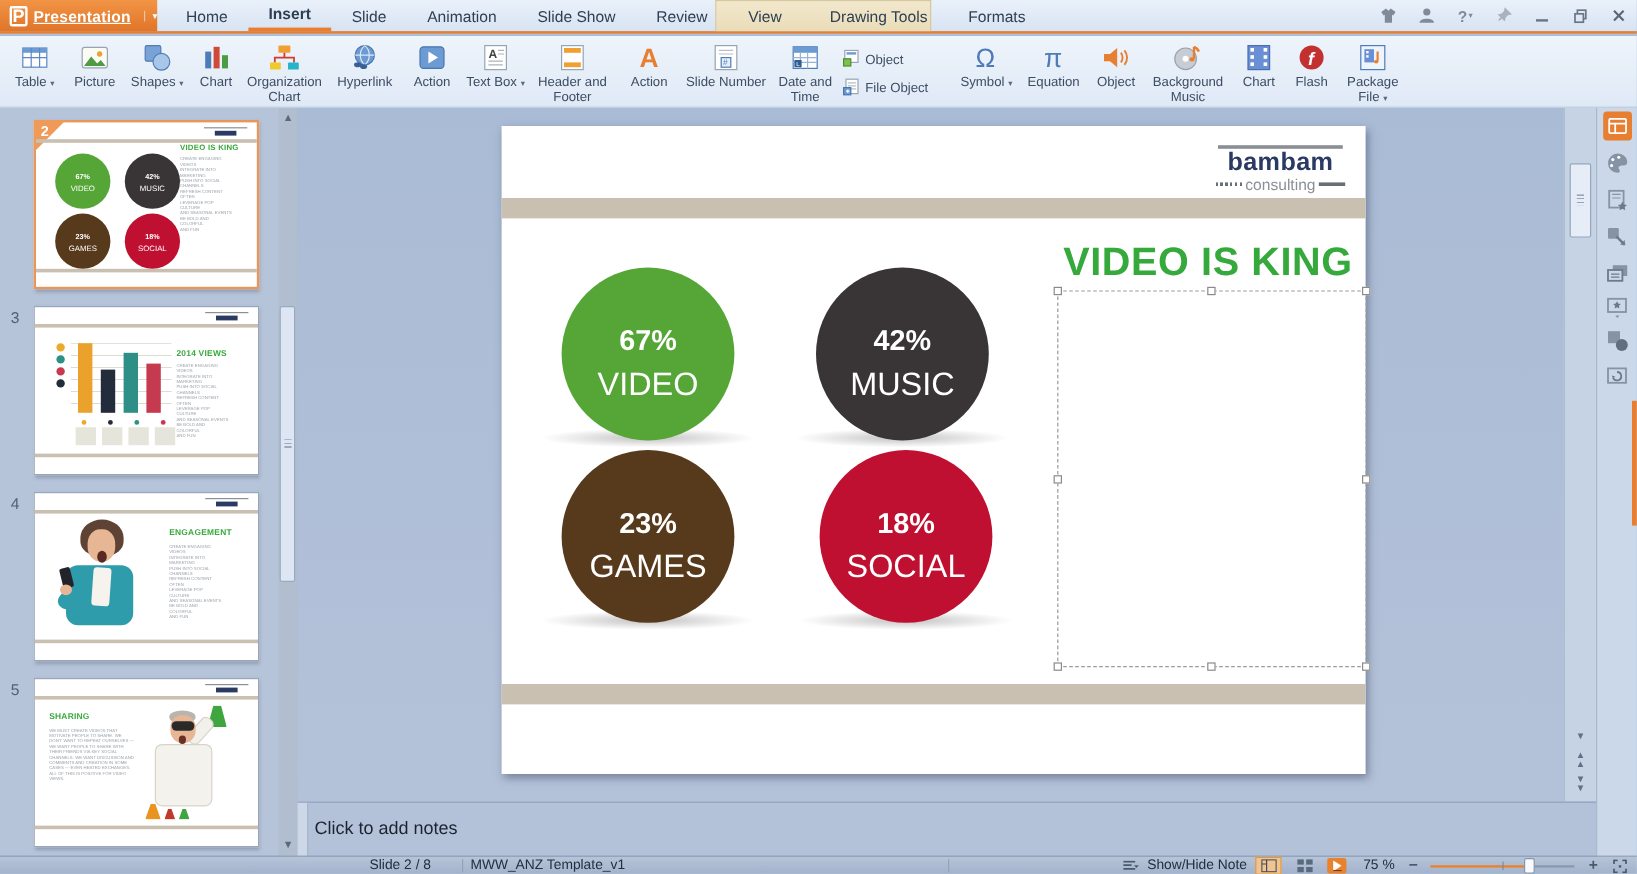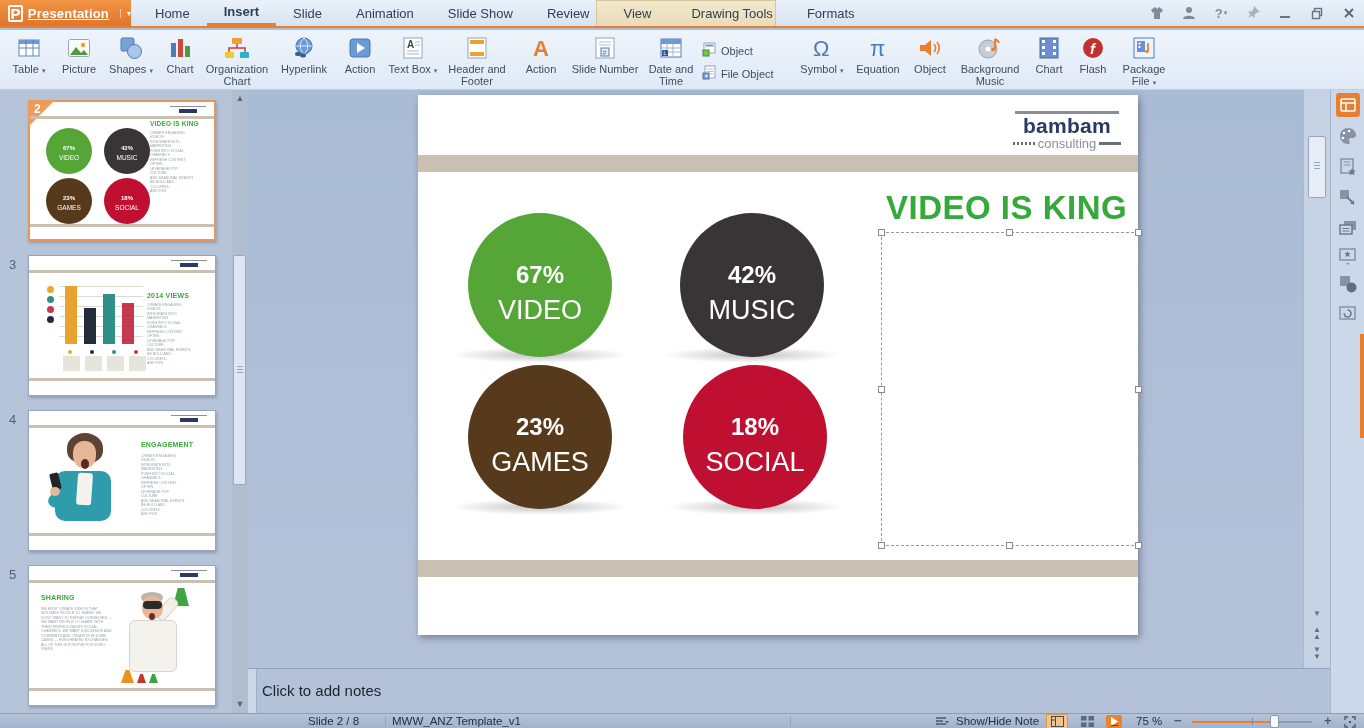--- a/index.html
+++ b/index.html
@@ -58,21 +58,21 @@
   .mini-leg { position:absolute; width:17px; height:15px; background:#e6e5dc; }
   .thumb-scroll { position:absolute; left:232px; top:0; width:16px; height:623px; background:#b0becf; }
   .ts-arrow { position:absolute; left:2px; width:12px; height:12px; color:#5a6a7e; font-size:9px; text-align:center; line-height:12px; }
   .ts-thumb { position:absolute; left:1px; top:165px; width:13px; height:230px; background:#dde6f2; border:1px solid #9aaac0; border-radius:2px; }
   .ts-grip { position:absolute; left:3px; top:50%; margin-top:-4px; width:6px; height:8px;
     background:repeating-linear-gradient(180deg,#9aaac0 0 1px,transparent 1px 3px); }
 
   
   .editor { position:absolute; left:248px; top:90px; width:1055px; height:578px;
     background:linear-gradient(180deg,#aabbd5,#b4c2d9); }
-  .canvas { position:absolute; left:170px; top:5px; width:720px; height:540px; background:#fff; box-shadow:2px 3px 7px rgba(55,65,90,.5); }
+  .canvas { position:absolute; left:170px; top:15px; width:720px; height:540px; background:#fff; box-shadow:2px 3px 7px rgba(55,65,90,.5); }
   .tanbar { position:absolute; left:0; width:720px; height:17px; background:#cac0b2; }
   .logo { position:absolute; left:594px; top:16px; width:110px; }
   .logo-topline { height:3px; background:#8a8f96; width:104px; margin-left:3px; }
   .logo-name { font-size:21px; font-weight:bold; color:#2b3a63; text-align:center; letter-spacing:.3px; }
   .logo-sub { display:flex; align-items:center; justify-content:center; gap:3px; margin-top:-2px; }
   .logo-sub .txt { font-size:13px; color:#8a9098; }
   .dash-l { width:22px; height:3px; background:repeating-linear-gradient(90deg,#6a6f76 0 2px,transparent 2px 4px); }
   .dash-r { width:22px; height:3px; background:#6a6f76; }
   .slide-title { position:absolute; left:468px; top:94px; width:252px; font-size:33px; font-weight:bold; letter-spacing:.5px; }
   .textbox { position:absolute; left:463px; top:137px; width:258px; height:314px; border:1px dashed #9a9a9a; }

